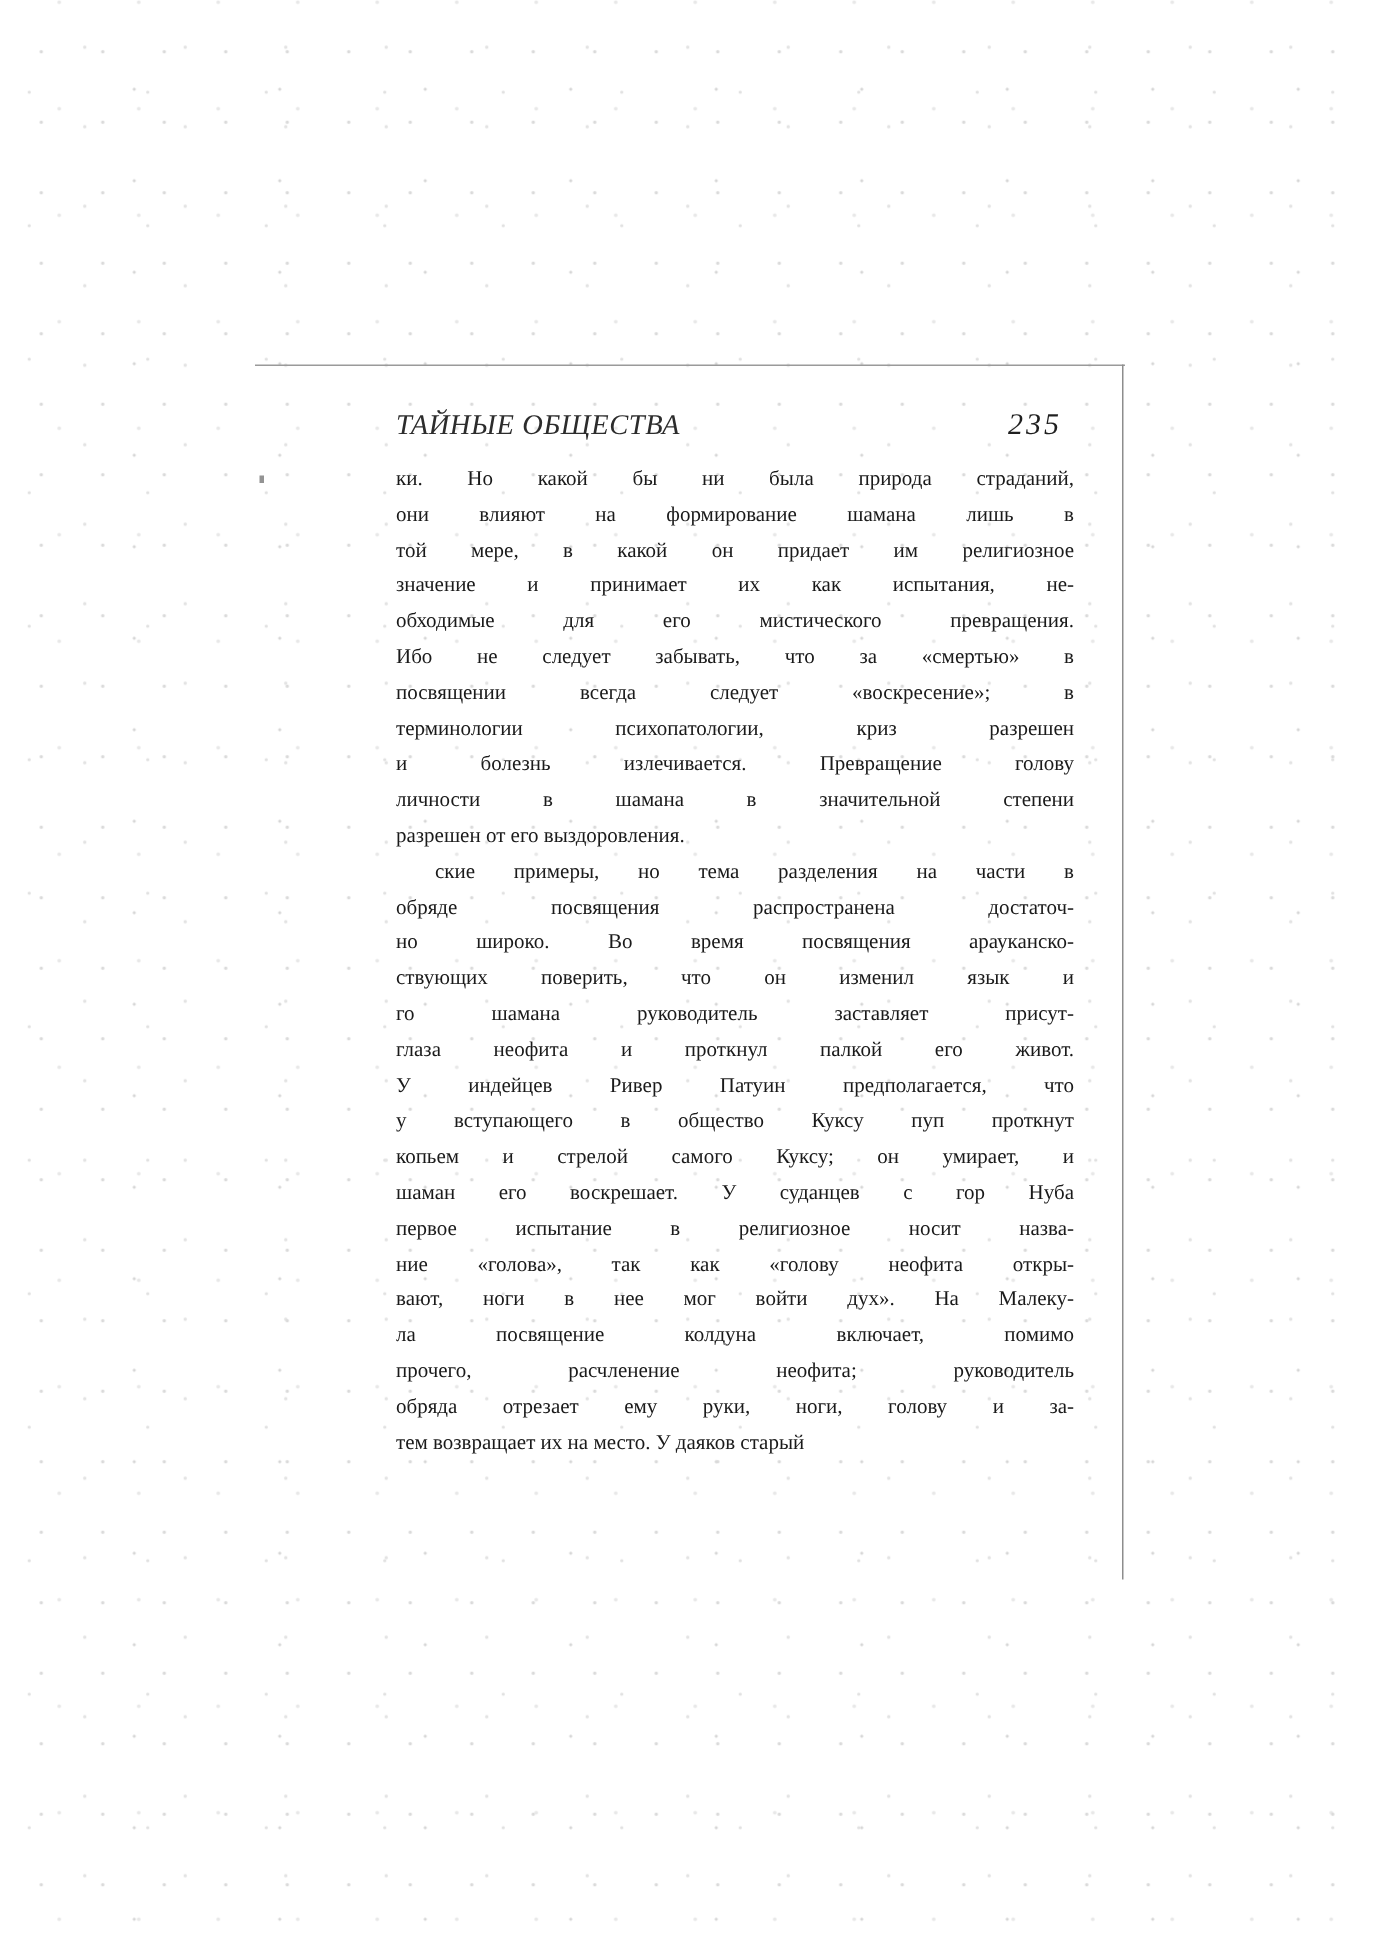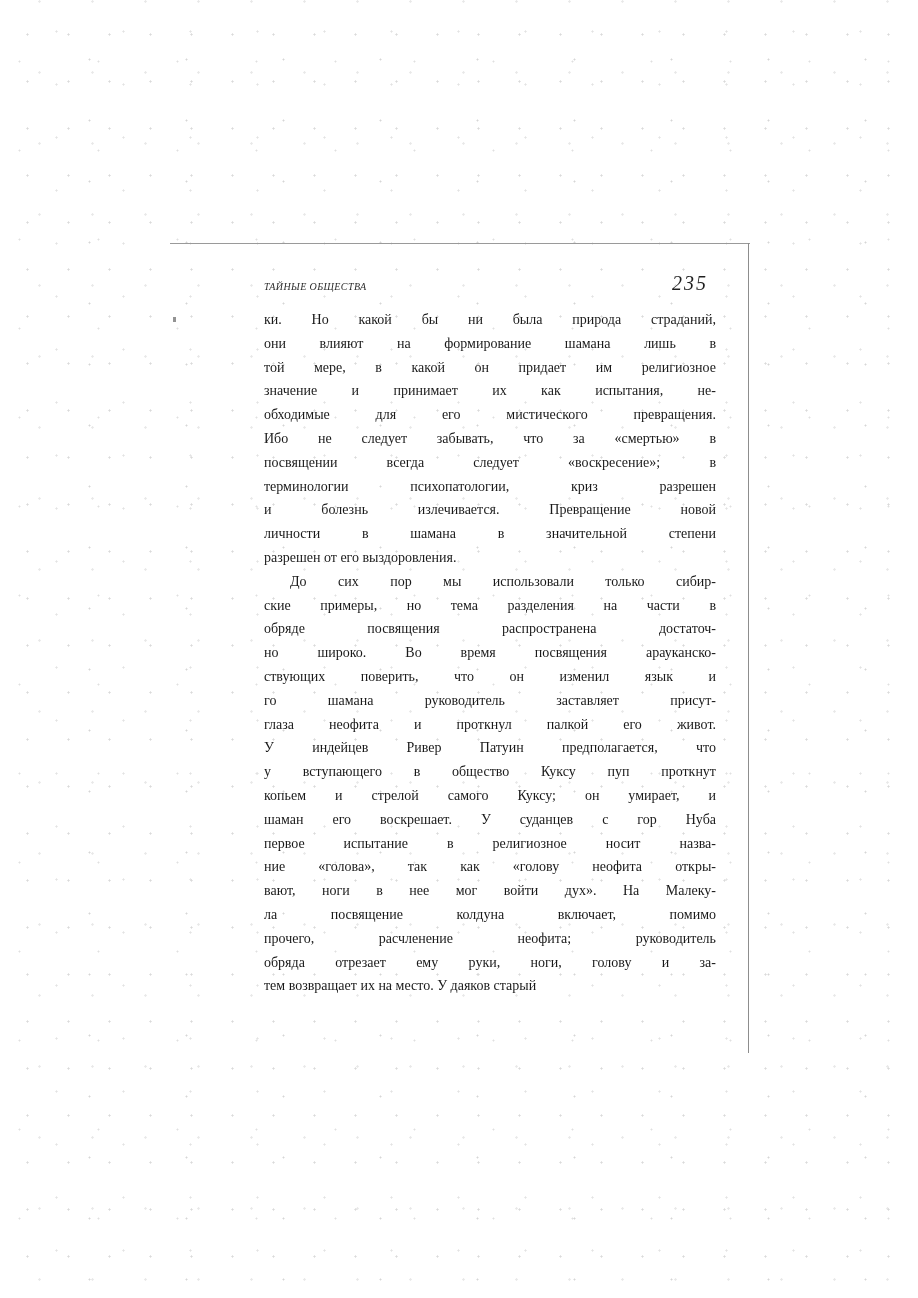--- a/index.html
+++ b/index.html
@@ -53,21 +53,21 @@
     position: absolute;
     left: 264px;
     top: 272px;
     width: 452px;
     display: flex;
     justify-content: space-between;
     align-items: baseline;
     font-style: italic;
   }
   .running-title {
-    font-size: 10px;
+    font-size: 19px;
     letter-spacing: 0.4px;
     color: #2c2c2c;
   }
   .page-number {
     font-size: 20px;
     letter-spacing: 2px;
     color: #1f1f1f;
     padding-right: 8px;
   }
   .text-block {
@@ -108,26 +108,25 @@
   <div class="text-block">
       <div class="para">
         <div class="line">ки. Но какой бы ни была природа страданий,</div>
         <div class="line">они влияют на формирование шамана лишь в</div>
         <div class="line">той мере, в какой он придает им религиозное</div>
         <div class="line">значение и принимает их как испытания, не-</div>
         <div class="line">обходимые для его мистического превращения.</div>
         <div class="line">Ибо не следует забывать, что за «смертью» в</div>
         <div class="line">посвящении всегда следует «воскресение»; в</div>
         <div class="line">терминологии психопатологии, криз разрешен</div>
-        <div class="line">и болезнь излечивается. Превращение новой</div>
+        <div class="line">и болезнь излечивается. Превращение голову</div>
         <div class="line">личности в шамана в значительной степени</div>
         <div class="line last">разрешен от его выздоровления.</div>
       </div>
       <div class="para indent">
-        <div class="line">До сих пор мы использовали только сибир-</div>
         <div class="line">ские примеры, но тема разделения на части в</div>
         <div class="line">обряде посвящения распространена достаточ-</div>
         <div class="line">но широко. Во время посвящения арауканско-</div>
         <div class="line">ствующих поверить, что он изменил язык и</div>
         <div class="line">го шамана руководитель заставляет присут-</div>
         <div class="line">глаза неофита и проткнул палкой его живот.</div>
         <div class="line">У индейцев Ривер Патуин предполагается, что</div>
         <div class="line">у вступающего в общество Куксу пуп проткнут</div>
         <div class="line">копьем и стрелой самого Куксу; он умирает, и</div>
         <div class="line">шаман его воскрешает. У суданцев с гор Нуба</div>

